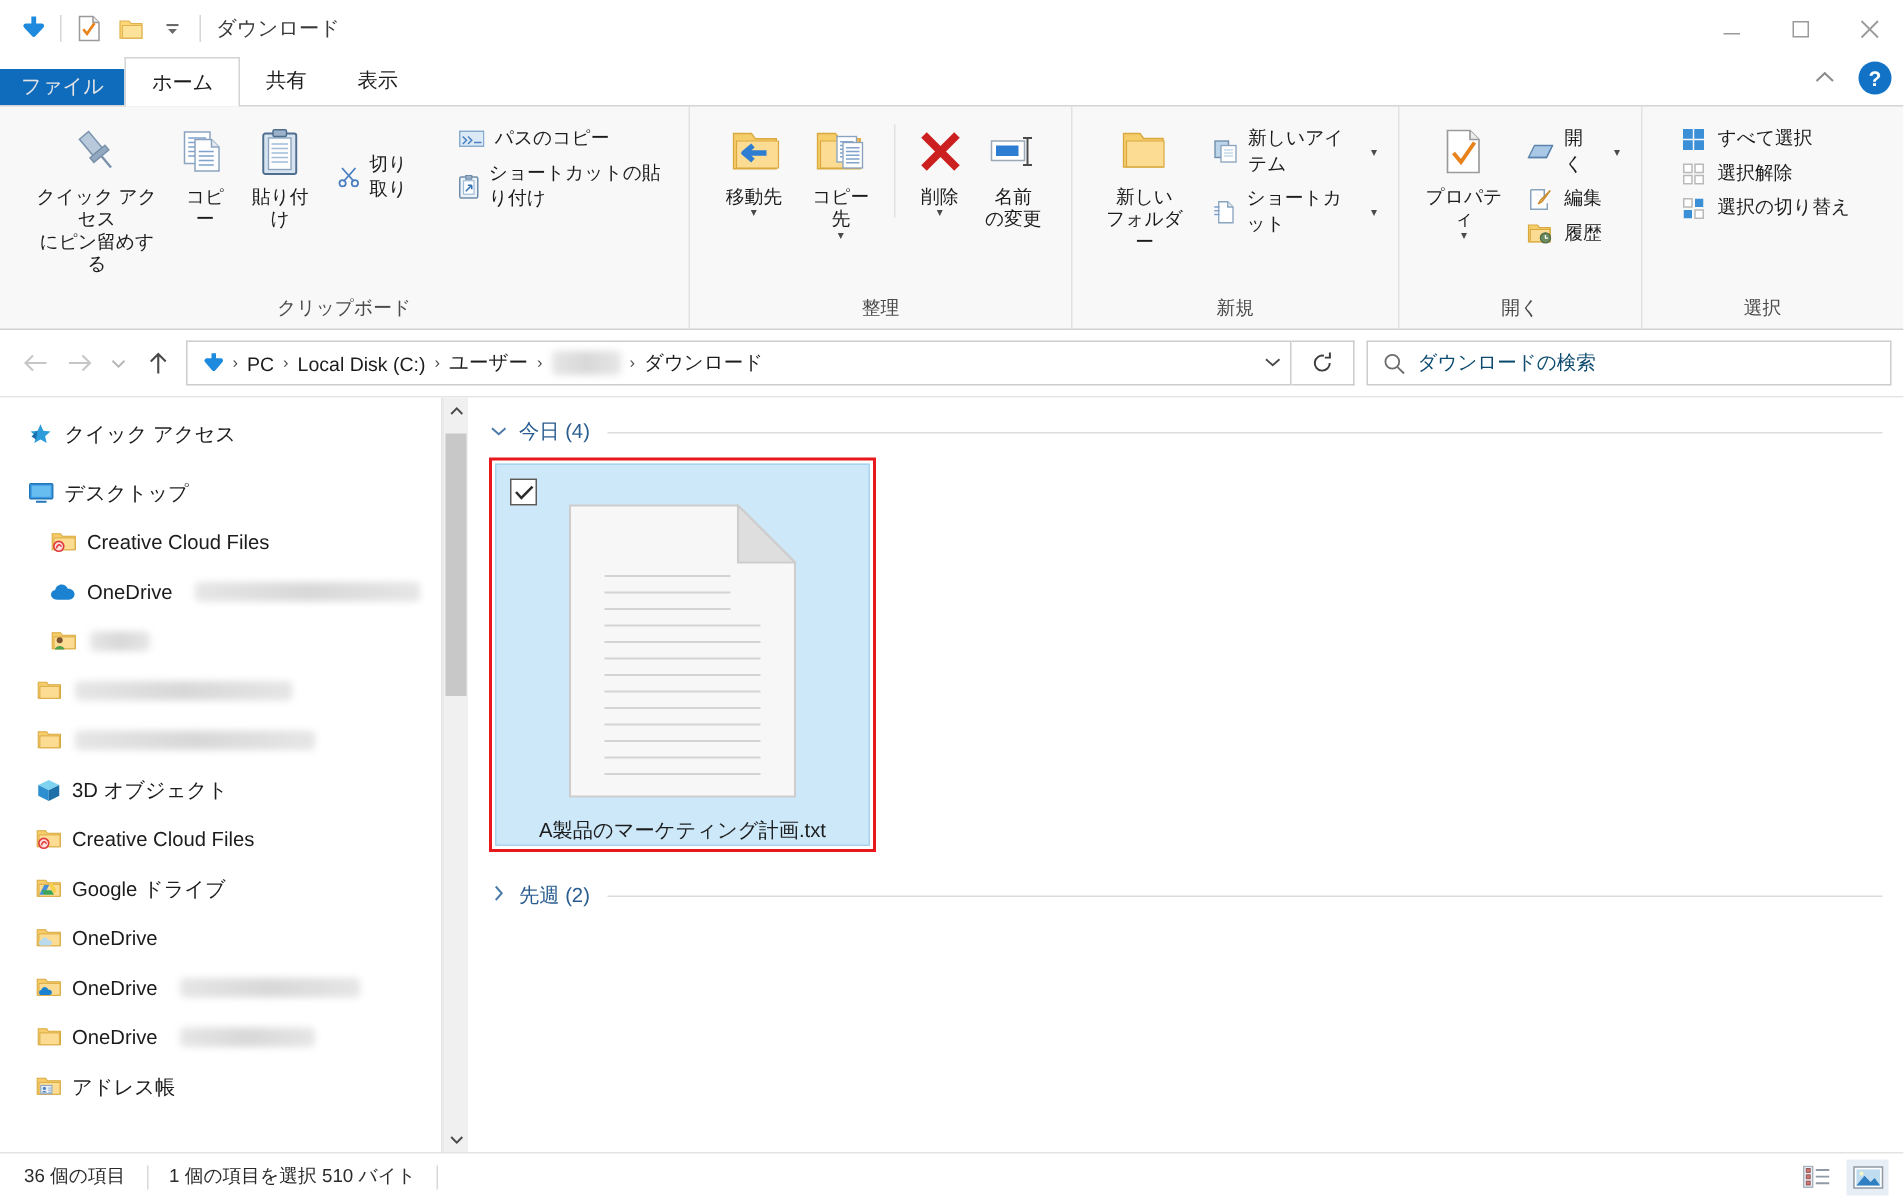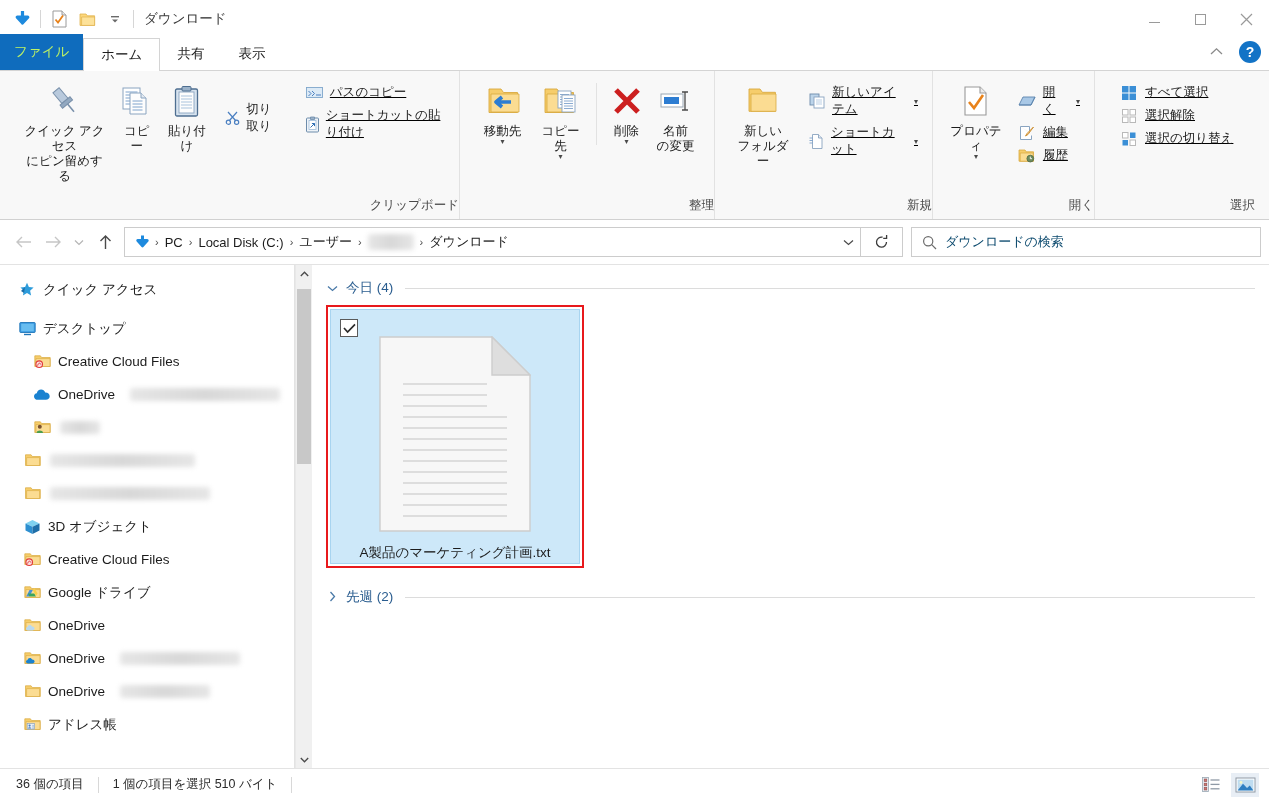--- a/index.html
+++ b/index.html
@@ -19,35 +19,35 @@
   .qat-sep { width:1px; height:18px; background:#d6d6d6; margin:0 4px; }
   .title-text { font-size: 13.5px; color: #3b3b3b; margin-left: 6px; }
   .win-btns { position: absolute; right: 0; top: 0; height: 38px; display: flex; }
   .win-btn { width: 46px; height: 38px; display:flex; align-items:center; justify-content:center; }
   .wb-min { width:11px; height:1px; background:#9a9a9a; display:block; margin-top:7px;}
   .wb-max { width:11px; height:11px; border:1.3px solid #9a9a9a; display:block; }
 
   
   .tabrow { height: 32px; display: flex; align-items: flex-end; position: relative; background:#fff; flex:none; }
   .tab { height: 32px; display: flex; align-items: center; padding: 0 17px; font-size: 13.5px; color: #1c1c1c; }
-  .tab.file { background: #0f6cbd; color: #bef264; font-size:13.5px; padding: 0 14px; height:36px;}
+  .tab.file { background: #0f6cbd; color: #e5e5e5; font-size:13.5px; padding: 0 14px; height:24px;}
   .tab.active { background: #fff; border-top: 1px solid #d4d4d4; border-left: 1px solid #d4d4d4; border-right: 1px solid #d4d4d4; position: relative; z-index: 3; margin-bottom:-1px; height:33px;}
   .tabrow-right { position:absolute; right: 8px; top: 2px; display:flex; align-items:center; gap:10px; }
   .chevron-up { color:#7d7d7d; font-size: 13px; padding: 4px 6px; }
   .help-btn { width:22px; height:22px; border-radius:50%; background:#1273c6; color:#fff; font-size:14px; font-weight:bold; display:flex; align-items:center; justify-content:center; }
 
   
   .ribbon { height: 150px; background: #f8f8f8; border-top:1px solid #d4d4d4; border-bottom: 1px solid #d1d1d1; display: flex; position: relative; flex:none; }
   .rgroup { display: flex; flex-direction: column; justify-content: space-between; border-right: 1px solid #e2e2e2; padding: 4px 0 0 0; }
   .rgroup-body { display:flex; align-items:flex-start; padding: 2px 8px 0 8px; flex:1; }
-  .rgroup-title { text-align:right; font-size:12.5px; color:#4a4a4a; padding-bottom: 5px; }
+  .rgroup-title { text-align:center; font-size:12.5px; color:#4a4a4a; padding-bottom: 5px; }
   .bigbtn { display:flex; flex-direction:column; align-items:center; width:auto; padding: 4px 6px; cursor:default; }
   .bigbtn .lbl { font-size:12.5px; color:#1c1c1c; text-align:center; line-height:15px; margin-top:3px; }
   .ico { display:flex; align-items:center; justify-content:center; }
-  .smallcol { display:flex; flex-direction:column; justify-content:flex-start; padding-top:4px;text-decoration:underline; }
+  .smallcol { display:flex; flex-direction:column; justify-content:flex-start; padding-top:4px; }
   .smallbtn { display:flex; align-items:center; gap:6px; padding:3px 6px; font-size:12.5px; color:#1c1c1c; }
   .caret { font-size:8px; color:#4a4a4a; margin-left:2px; }
   .caret-b { font-size:8px; color:#4a4a4a; margin-top:-2px;}
 
   
   .addrbar { height: 44px; display:flex; align-items:center; gap:0; padding: 0 8px; background:#fff; flex:none; }
   .navbtn { width:30px; height:30px; display:flex; align-items:center; justify-content:center; font-size:17px; color:#c6c6c6; }
   .navbtn.en { color:#5c5c5c; }
   .navbtn.sm { width:22px; font-size:10px; }
   .crumbbox { flex:1; height:30px; border:1px solid #cccccc; background:#fff; display:flex; align-items:center; padding: 0 6px; margin-left:4px; position:relative;}

